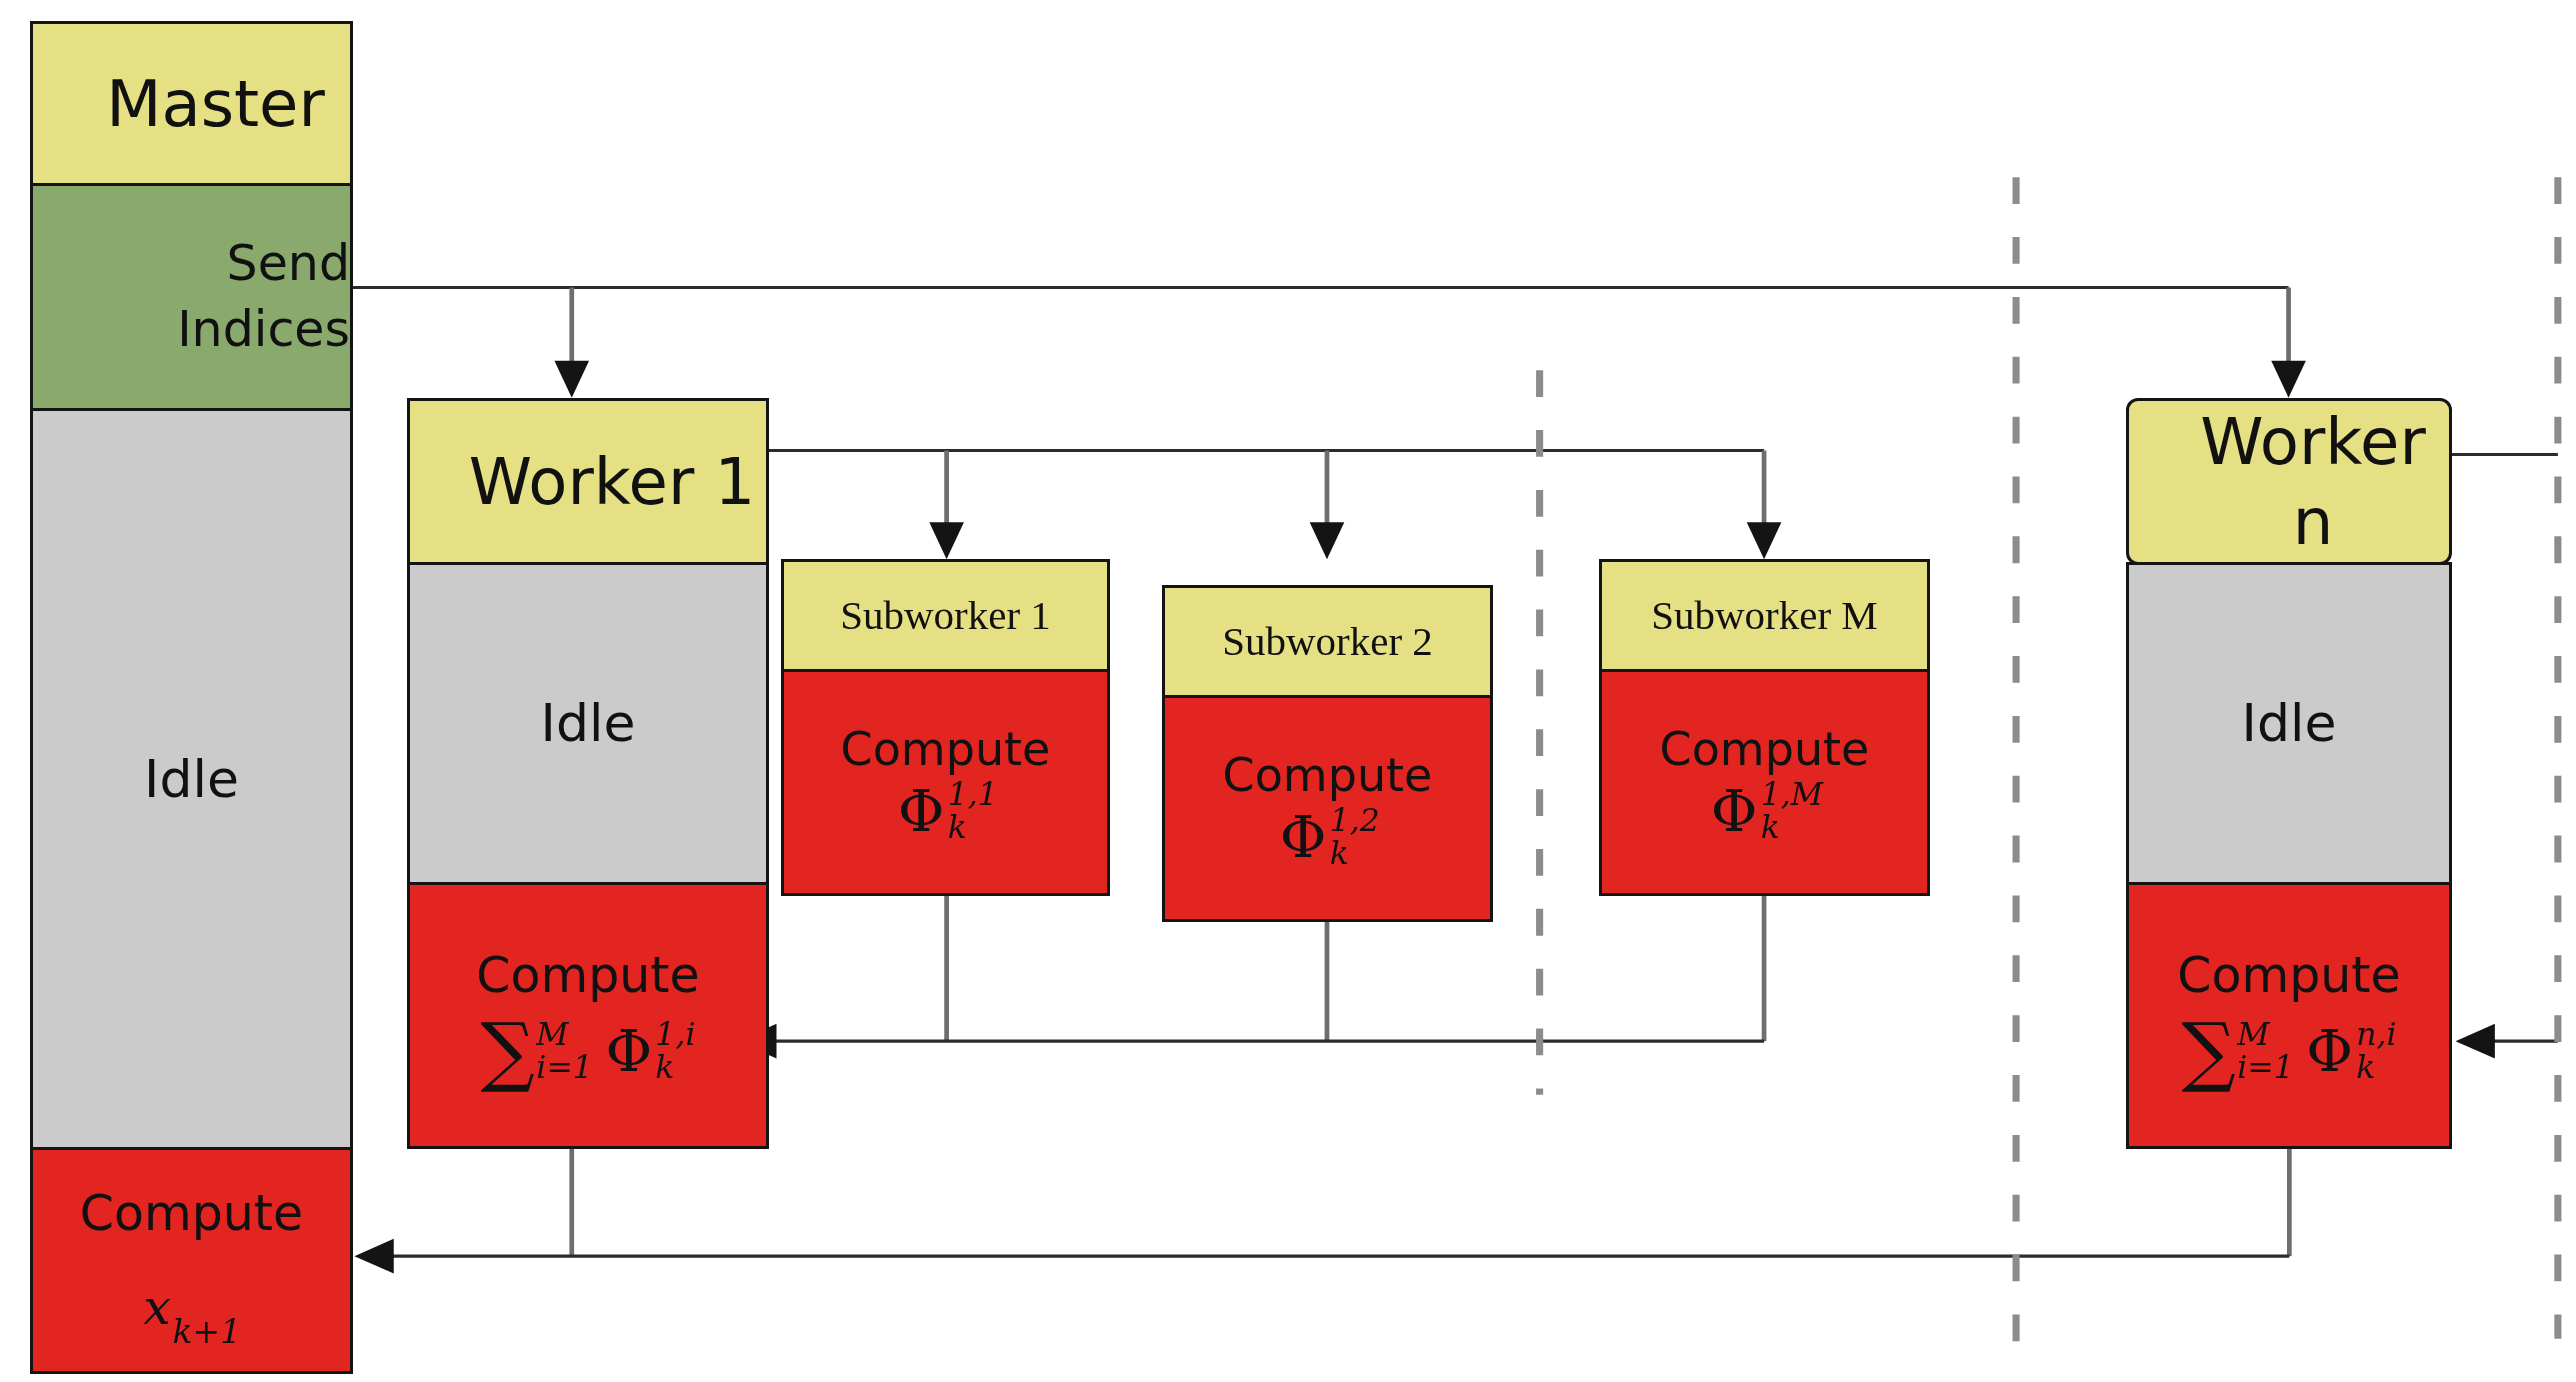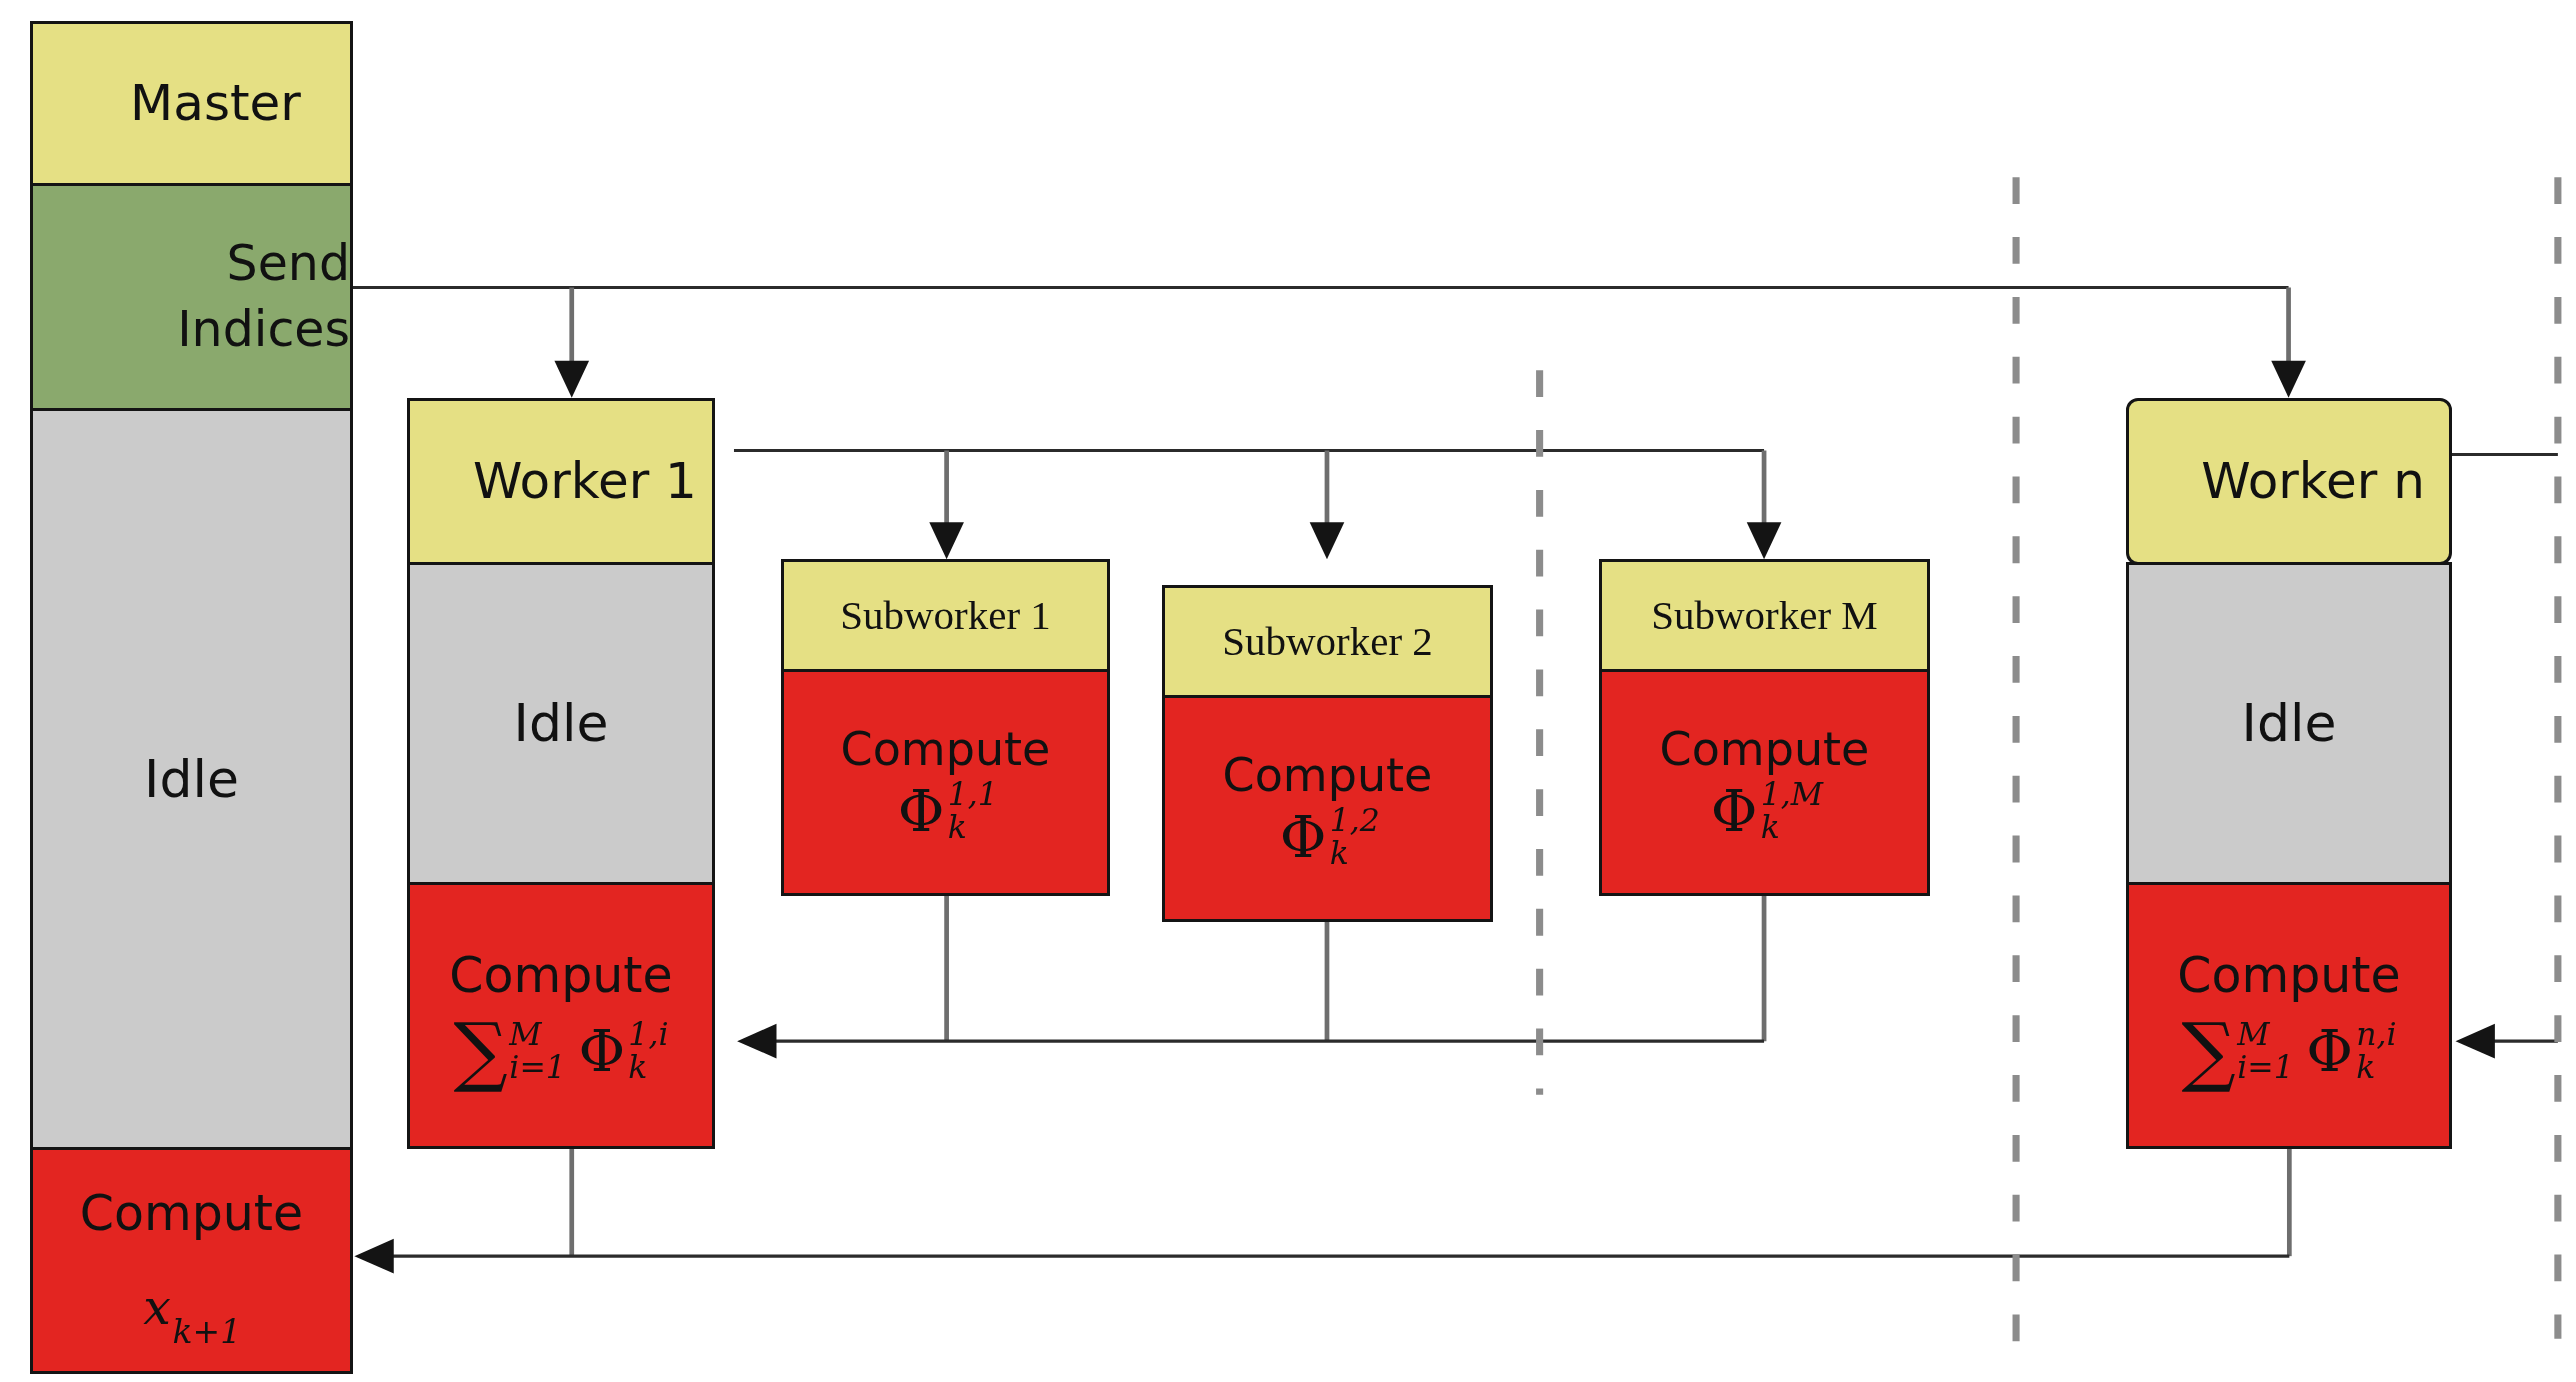--- a/index.html
+++ b/index.html
@@ -36,21 +36,21 @@
     display:flex;flex-direction:column;
     align-items:center;justify-content:center;
     text-align:center;line-height:1.25;
   }
   .seg + .seg{margin-top:-3.2px;}
   .seg.yellow{background:var(--header_yellow);}
   .seg.green{background:var(--send_green);}
   .seg.gray{background:var(--idle_gray);}
   .seg.red{background:var(--compute_red);}
 
-  .title-text{font-size:50px;margin-left:48px;}
+  .title-text{font-size:64px;margin-left:48px;}
   .sub-title-text{font-size:41px;font-family:Liberation Serif, serif;}
   .idle-text{font-size:52px;}
   .compute-text{font-size:49px;}
   .sub-compute-text{font-size:46px;}
 
   .send-block{align-items:flex-end;padding-left:57px;text-align:left;}
   .send-line{font-size:49px;line-height:1.35;display:block;}
 
   
   .math{display:inline-flex;align-items:center;justify-content:center;
@@ -121,21 +121,21 @@
     </div>
     <div class="seg red" style="height:227px;justify-content:space-evenly;">
       <span class="compute-text">Compute</span>
       <span class="math">
         <span class="xvar">x</span>
         <span class="xsub">k+1</span>
       </span>
     </div>
   </div>
 
-  <div class="col" style="left:407px;top:398px;width:308px;">
+  <div class="col" style="left:407px;top:398px;width:362px;">
     <div class="seg yellow" style="height:167px;">
       <span class="title-text">Worker 1</span>
     </div>
     <div class="seg gray" style="height:323px;">
       <span class="idle-text">Idle</span>
     </div>
     <div class="seg red" style="height:267px;">
       <span class="compute-text">Compute</span>
       <span class="worker-red-gap"></span>
       <span class="math">

